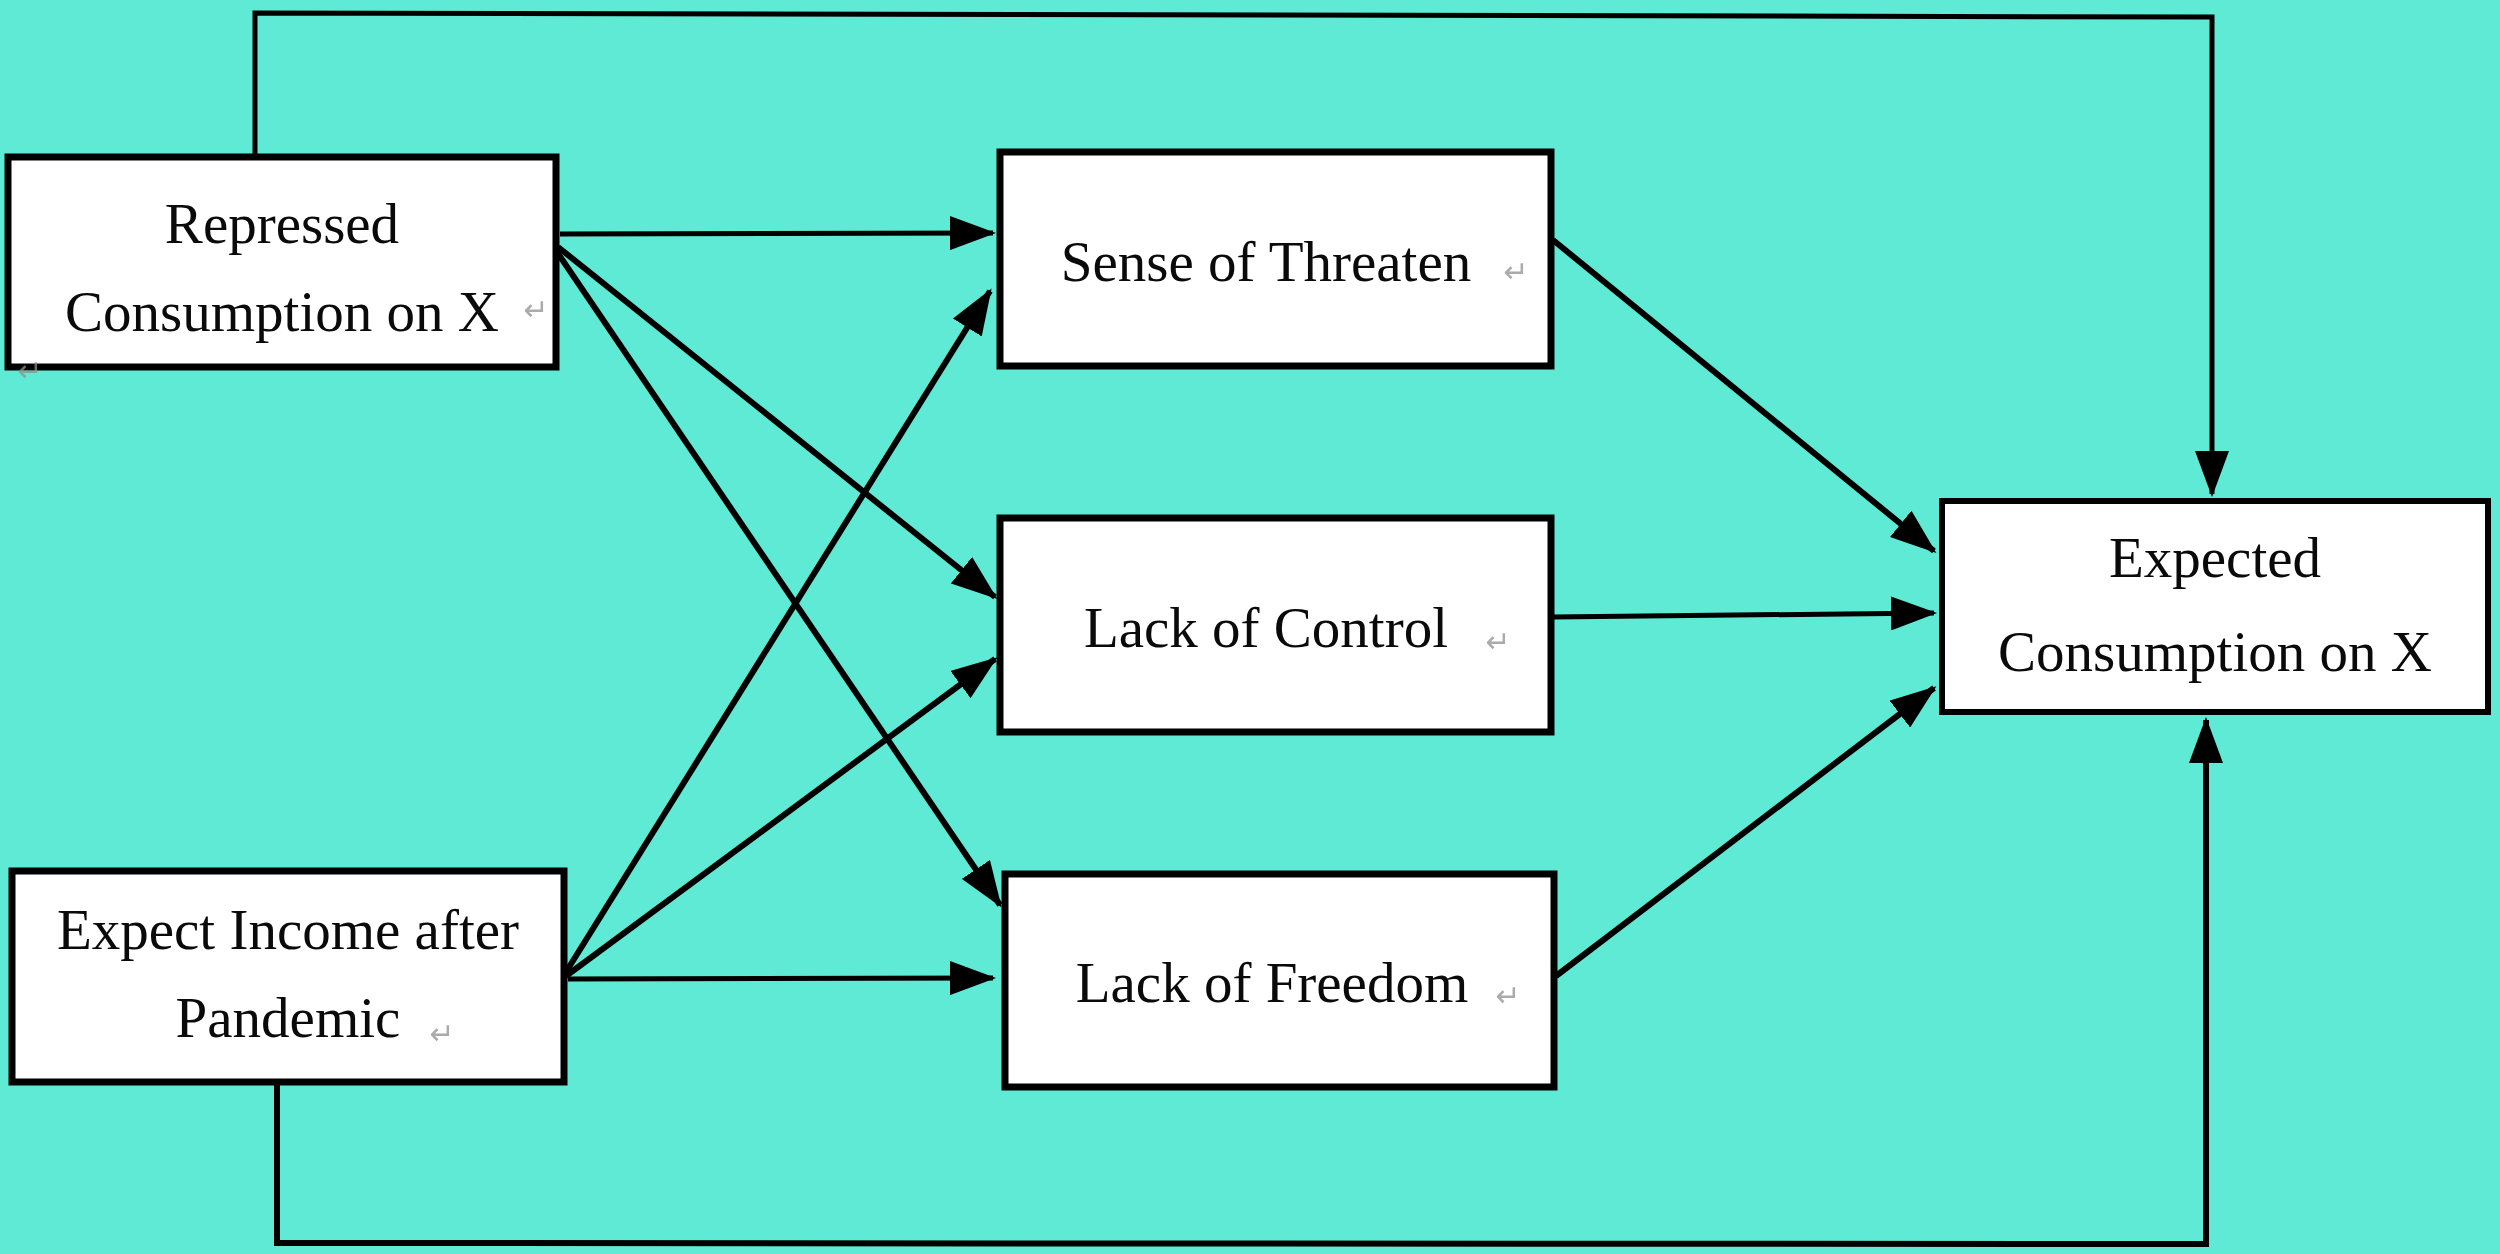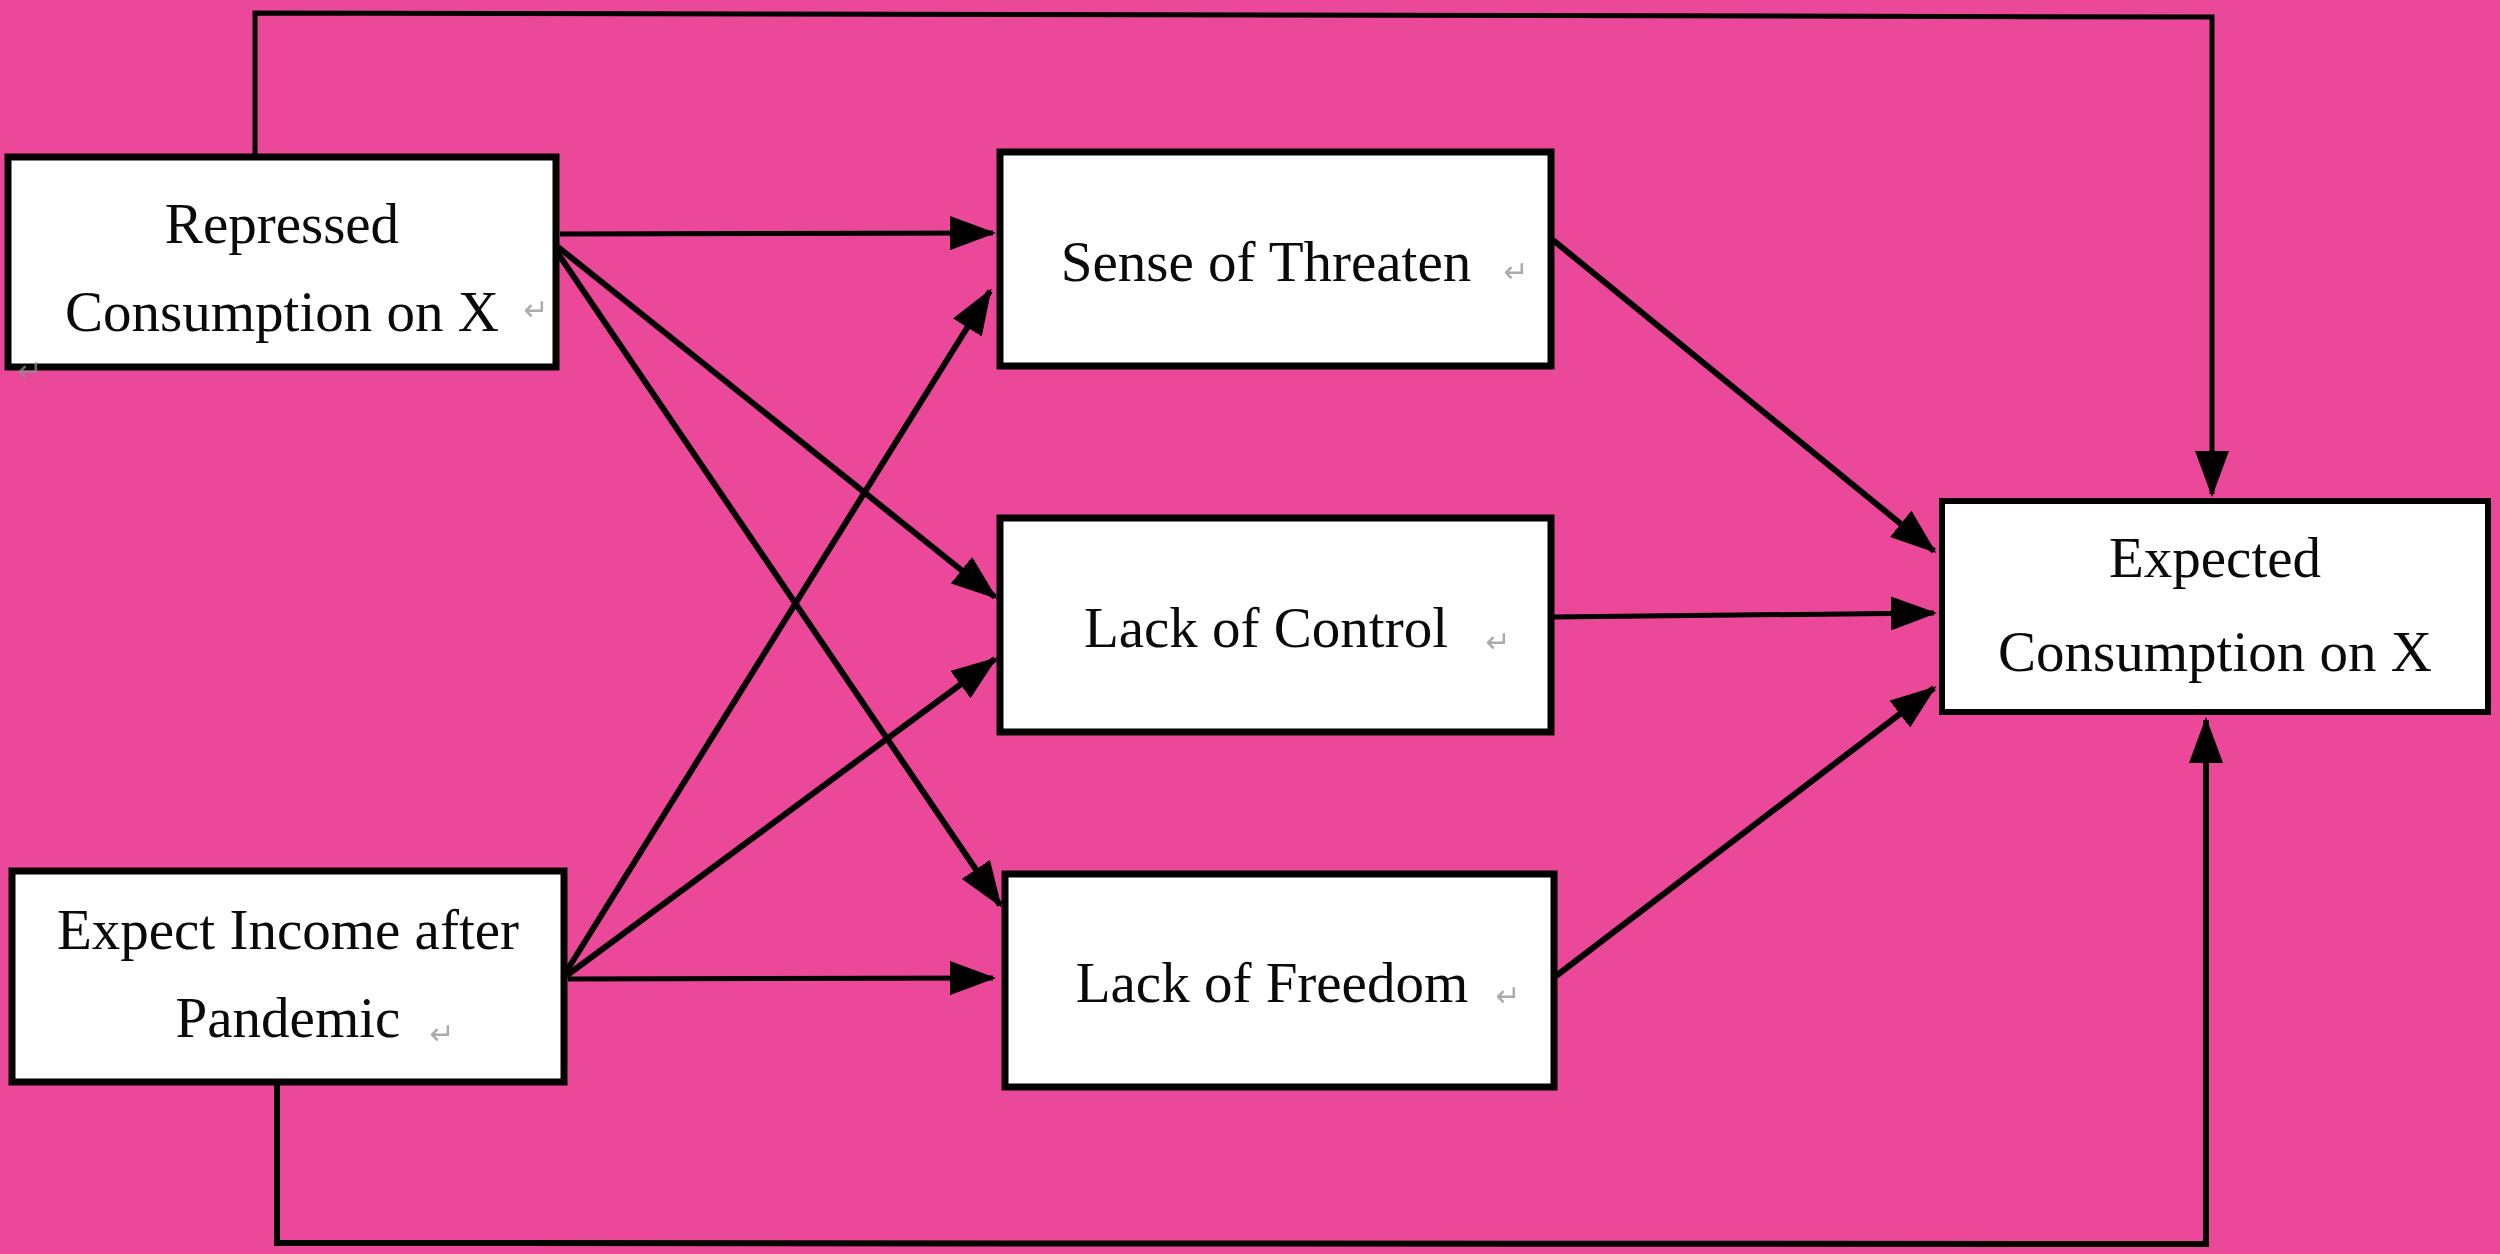--- a/index.html
+++ b/index.html
@@ -1,16 +1,16 @@
 <!DOCTYPE html>
 <html><head>
 <meta charset="utf-8">
 <style>
   html, body { margin: 0; padding: 0; background: #ffffff; }
-  .stage { position: relative; width: 2500px; height: 1254px; background: #ec4899; overflow: hidden; }
+  .stage { position: relative; width: 2500px; height: 1254px; background: #5eead4; overflow: hidden; }
   svg { display: block; }
   .node-rect { fill: #ffffff; stroke: #000000; }
   .edge { stroke: #000000; fill: none; }
   .node-label {
     font-family: "Liberation Serif", "DejaVu Serif", serif;
     font-size: 57px;
     fill: #0a0a0a;
     text-anchor: middle;
   }
   .return-mark {

